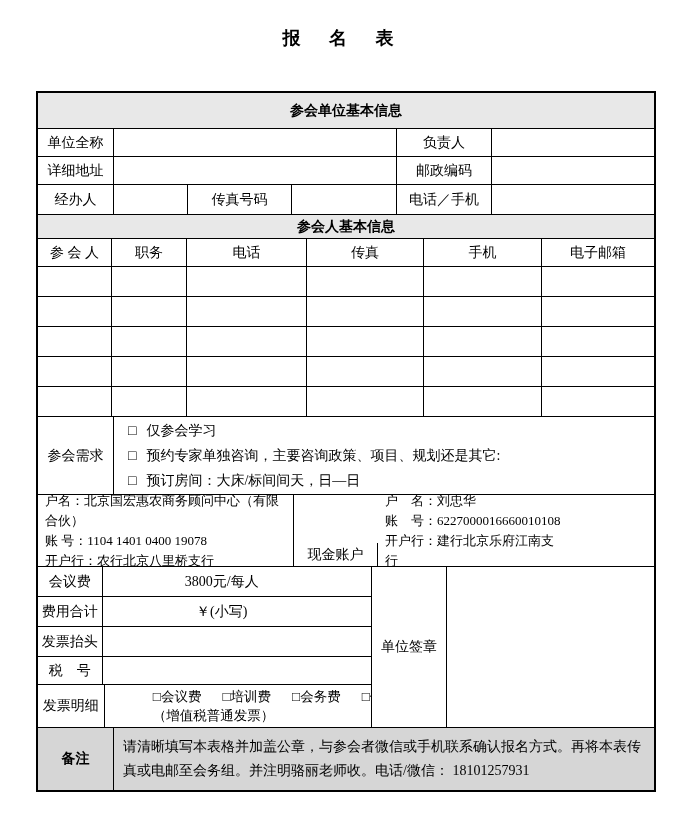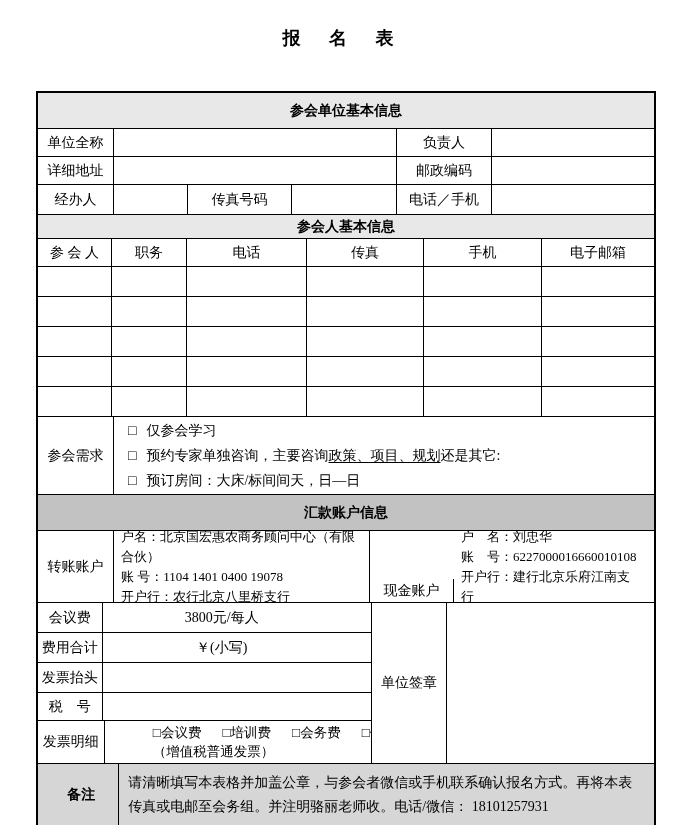--- a/index.html
+++ b/index.html
@@ -23,21 +23,21 @@
   .form{
     margin:41px 0 0 36px;width:616px;
     border:2px solid var(--border-color);
     box-sizing:content-box;
   }
   .row{
     display:flex;box-sizing:border-box;
     border-bottom:1px solid var(--border-color);
     align-items:stretch;
   }
-  .row:last-child{border-bottom:none;padding-left:6px;}
+  .row:last-child{border-bottom:none;}
   .cell{
     box-sizing:border-box;
     border-right:1px solid var(--border-color);
     display:flex;align-items:center;justify-content:center;
     font-size:14px;overflow:hidden;
   }
   .cell:last-child{border-right:none;}
   .sec-header{
     height:36px;background:var(--header-light);
     display:flex;align-items:center;justify-content:center;
@@ -49,21 +49,21 @@
   .w76{width:76px;} .w283{width:283px;} .w95{width:95px;} .w162{width:162px;}
   .w74{width:74px;} .w104{width:104px;} .w105{width:105px;}
   .pw74{width:74px;} .pw75{width:75px;} .pw120{width:120px;} .pw117{width:117px;} .pw118{width:118px;} .pw112{width:112px;}
   .needs-row{height:78px;}
   .needs-content{
     width:540px;display:flex;flex-direction:column;justify-content:center;
     align-items:flex-start;padding-left:14px;font-size:14px;line-height:25px;
   }
   .needs-line{display:flex;align-items:center;white-space:nowrap;}
   .cbx{display:inline-block;margin-right:10px;font-size:14px;}
-  .u{text-decoration:underline;text-underline-offset:2px;}
+  .u{text-underline-offset:2px;}
   .account-row{height:72px;}
   .acct-content{
     flex-direction:column;align-items:flex-start;justify-content:center;
     font-size:13px;line-height:20px;padding:2px 4px 2px 7px;
   }
   .acct-left{width:256px;}
   .acct-cash-label{width:84px;margin-top:48px;}
   .acct-cash{width:200px;padding-right:14px;}
   .fee-block{display:flex;box-sizing:border-box;border-bottom:1px solid var(--border-color);}
   .fee-left{width:334px;display:flex;flex-direction:column;border-right:1px solid var(--border-color);box-sizing:border-box;}
@@ -190,24 +190,22 @@
             <span class="u">政策、项目、规划</span>
             <span>还是其它:</span>
         </div>
         <div class="needs-line">
           <span class="cbx">□</span>
           <span>预订房间：大床/标间间天，日—日</span>
         </div>
       </div>
     </div>
 
-    <div class="sec-header dark">汇款账户信息</div>
 
     <div class="row account-row">
-      <div class="cell w76">转账账户</div>
       <div class="cell acct-content acct-left">
         <span>户名：北京国宏惠农商务顾问中心（有限合伙）</span>
         <span>账 号：1104 1401 0400 19078</span>
         <span>开户行：农行北京八里桥支行</span>
       </div>
       <div class="cell acct-cash-label">现金账户</div>
       <div class="cell acct-content acct-cash">
         <span>户　名：刘忠华</span>
         <span>账　号：6227000016660010108</span>
         <span>开户行：建行北京乐府江南支行</span>

